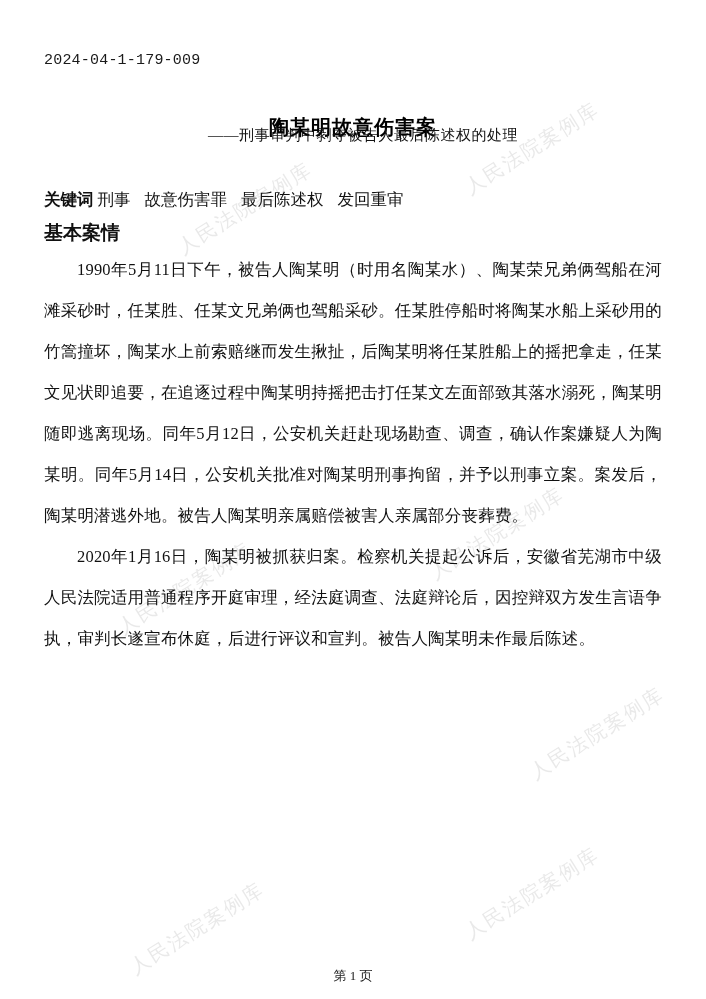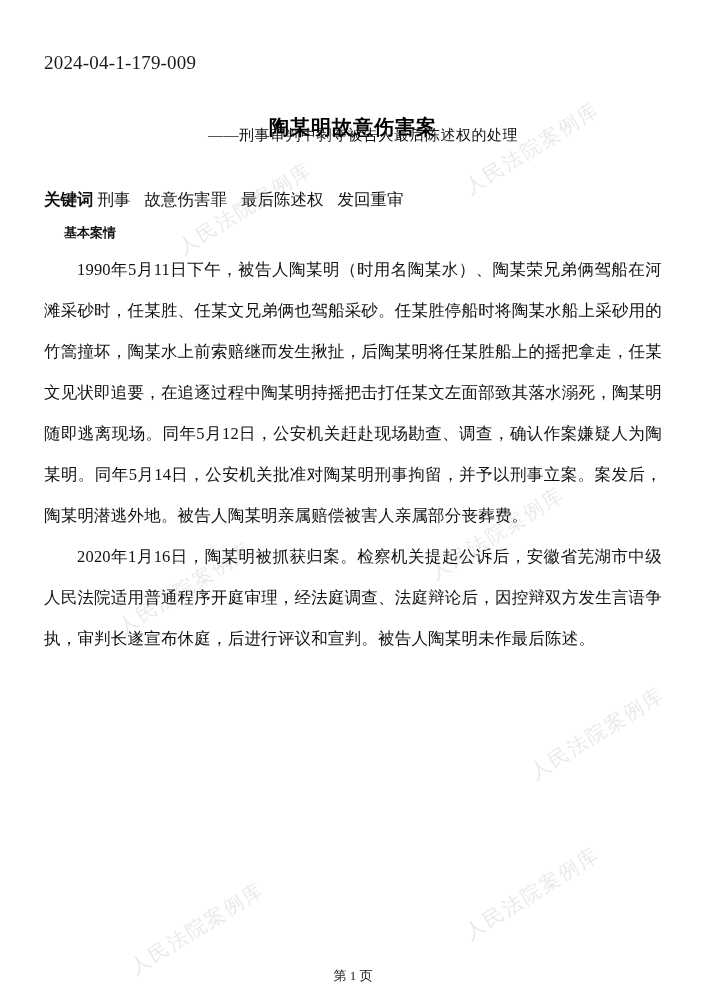--- a/index.html
+++ b/index.html
@@ -13,24 +13,24 @@
     height: 999px;
     background: #ffffff;
     overflow: hidden;
     font-family: "Liberation Serif", "DejaVu Serif", serif;
     color: #111111;
   }
   .doc-id {
     position: absolute;
     left: 44px;
     top: 52px;
-    font-size: 19px;
+    font-size: 15px;
     letter-spacing: 0.2px;
     color: #1a1a1a;
-    font-family: Liberation Serif, serif;
+    font-family: Liberation Mono, monospace;
   }
   .title {
     position: absolute;
     left: 0;
     right: 0;
     top: 86px;
     text-align: center;
     font-size: 20px;
     font-weight: bold;
     letter-spacing: 1px;
@@ -60,25 +60,24 @@
     margin-bottom: 2px;
   }
   .kw-label {
     font-weight: bold;
     margin-right: 4px;
   }
   .kw-items span {
     margin-right: 14px;
   }
   .section-head {
-    font-size: 13px;
+    font-size: 19px;
     font-weight: bold;
     line-height: 32px;
     margin-bottom: 0px;
-    margin-left: 20px;
   }
   p.para {
     margin: 0;
     font-size: 16.5px;
     line-height: 41px;
     text-align: justify;
     text-indent: 2em;
     text-justify: inter-ideograph;
     letter-spacing: 0.2px;
   }

